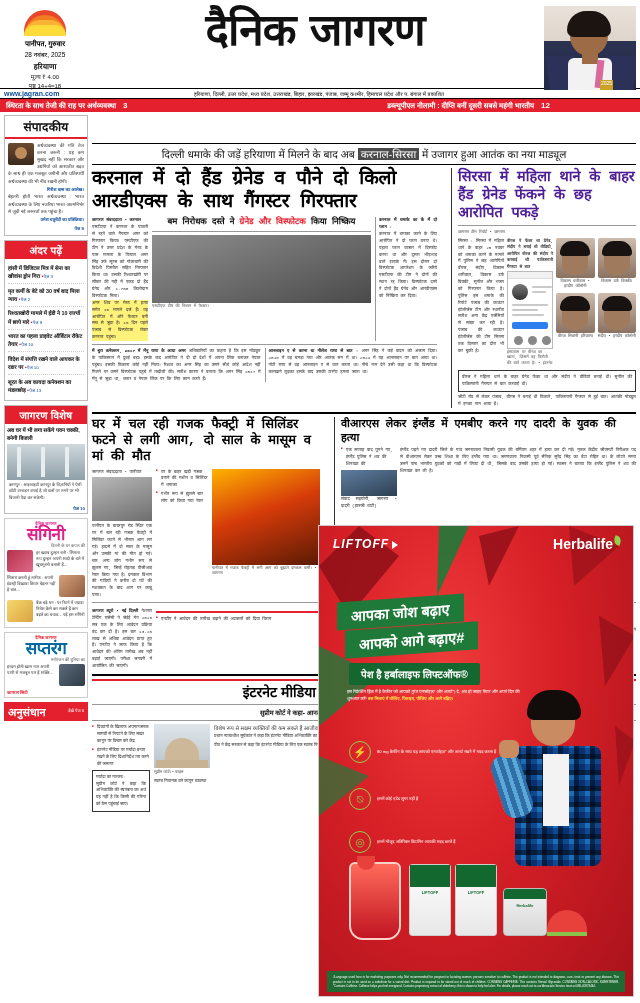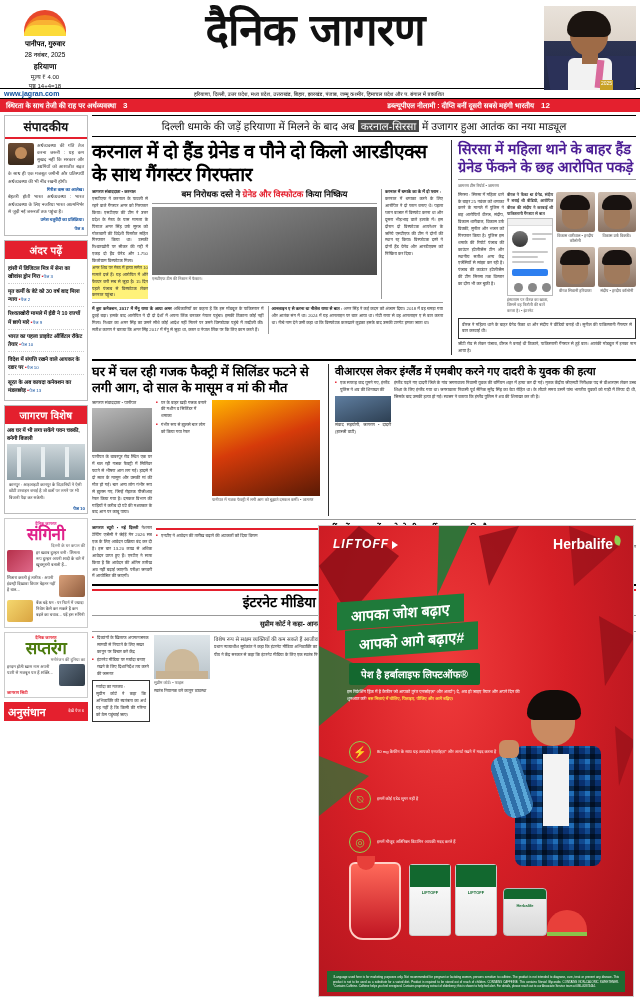--- a/index.html
+++ b/index.html
@@ -58,21 +58,21 @@
   
   .redbanner { display:flex; align-items:center; background:#e4202e; color:#fff; height:13px;
       padding:0 6px; }
   .redbanner .rb-item { font-size:7px; font-weight:bold; white-space:nowrap; }
   .redbanner .rb-item .pg { font-size:8px; margin-left:5px; }
   .redbanner .spacer { flex:1; }
 
   
   .body-grid { display:flex; padding:3px 4px 0 4px; gap:4px; }
   .col-left { width:84px; flex:none; }
-  .col-main { flex:1; }
+  .col-main { flex:1;margin-top:28px; }
 
   
   .side-block { border:1px solid #bbb; margin-bottom:4px; background:#fff; }
   .side-head { background:#e4202e; color:#fff; font-size:10px; font-weight:bold; text-align:center;
       padding:2px 0; letter-spacing:.3px; }
   .side-head.plain { background:#fff; color:#111; border-bottom:2px solid #e4202e; font-size:12px; }
   .side-body { padding:3px; font-size:4.6px; line-height:1.55; color:#333; text-align:justify; }
   .ed-thumb { width:26px; height:22px; background:linear-gradient(#6b4b33,#3a2a1c); float:left;
       margin:1px 3px 1px 0; border-radius:2px; position:relative; }
   .ed-thumb::after { content:""; position:absolute; left:7px; top:4px; width:12px; height:12px;
@@ -86,41 +86,41 @@
   .inside-list { padding:2px 3px 3px; }
   .inside-item { font-size:5.4px; line-height:1.5; color:#111; font-weight:bold; padding:2.5px 0;
       border-bottom:1px dotted #ccc; }
   .inside-item .pg { color:#0d4d9c; font-size:4.4px; font-weight:normal; white-space:nowrap; }
   .inside-item .bullet { color:#e4202e; }
 
   .supp { border:1px solid #ccc; margin-bottom:4px; padding:2px; }
   .supp .supp-kicker { font-size:4.2px; color:#e0218a; text-align:center; font-weight:bold; }
   .supp .supp-title { font-size:17px; font-weight:bold; text-align:center; line-height:1;
       color:#e0218a; letter-spacing:-.5px; }
-  .supp .supp-title.red { color:#4d7c0f; }
+  .supp .supp-title.red { color:#0369a1; }
   .supp .supp-sub { font-size:4.2px; text-align:right; color:#555; margin-bottom:2px; }
   .supp-row { display:flex; gap:3px; margin-bottom:3px; }
   .supp-img { width:26px; height:22px; flex:none; border-radius:2px; }
   .si1 { background:linear-gradient(135deg,#b5304a,#e0698a); }
   .si2 { background:linear-gradient(135deg,#d8a07a,#8d5b3d); }
   .si3 { background:linear-gradient(135deg,#f5d76e,#d9a441); }
   .si4 { background:linear-gradient(135deg,#5b6b7c,#2f3a45); }
   .supp-txt { font-size:4.2px; line-height:1.5; color:#333; }
   .anu-bar { background:#e4202e; color:#fff; display:flex; align-items:center; justify-content:space-between;
       padding:2px 4px; }
   .anu-bar .t { font-size:11px; font-weight:bold; }
   .anu-bar .pgs { font-size:4.2px; text-align:right; line-height:1.4; }
 
   
   .kicker { border-top:1px solid #000; border-bottom:1px solid #000; padding:3px 2px; margin-bottom:3px;
       font-size:10.5px; text-align:center; color:#111; white-space:nowrap; overflow:hidden; }
   .kicker .hl { background:#4a4a4a; color:#fff; padding:0 3px; }
 
   
-  .hl-row { display:flex; gap:8px; }
+  .hl-row { display:flex; gap:14px;font-family:Liberation Mono, monospace; }
   .hl-left { flex:1; }
   .hl-right { width:185px; flex:none; border-left:1px solid #333; padding-left:6px; }
   .head-xl { font-size:19px; font-weight:bold; line-height:1.22; color:#000; letter-spacing:-.2px; }
   .head-lg { font-size:14.5px; font-weight:bold; line-height:1.25; color:#4c1d95; }
   .head-md { font-size:13px; font-weight:bold; line-height:1.25; color:#000; }
   .head-sm { font-size:9px; font-weight:bold; line-height:1.3; color:#000; }
 
   .cols-3 { display:flex; gap:4px; margin-top:3px; }
   .cols-2 { display:flex; gap:4px; margin-top:3px; }
   .textcol { font-size:4.3px; line-height:1.6; color:#333; text-align:justify; flex:1; }

